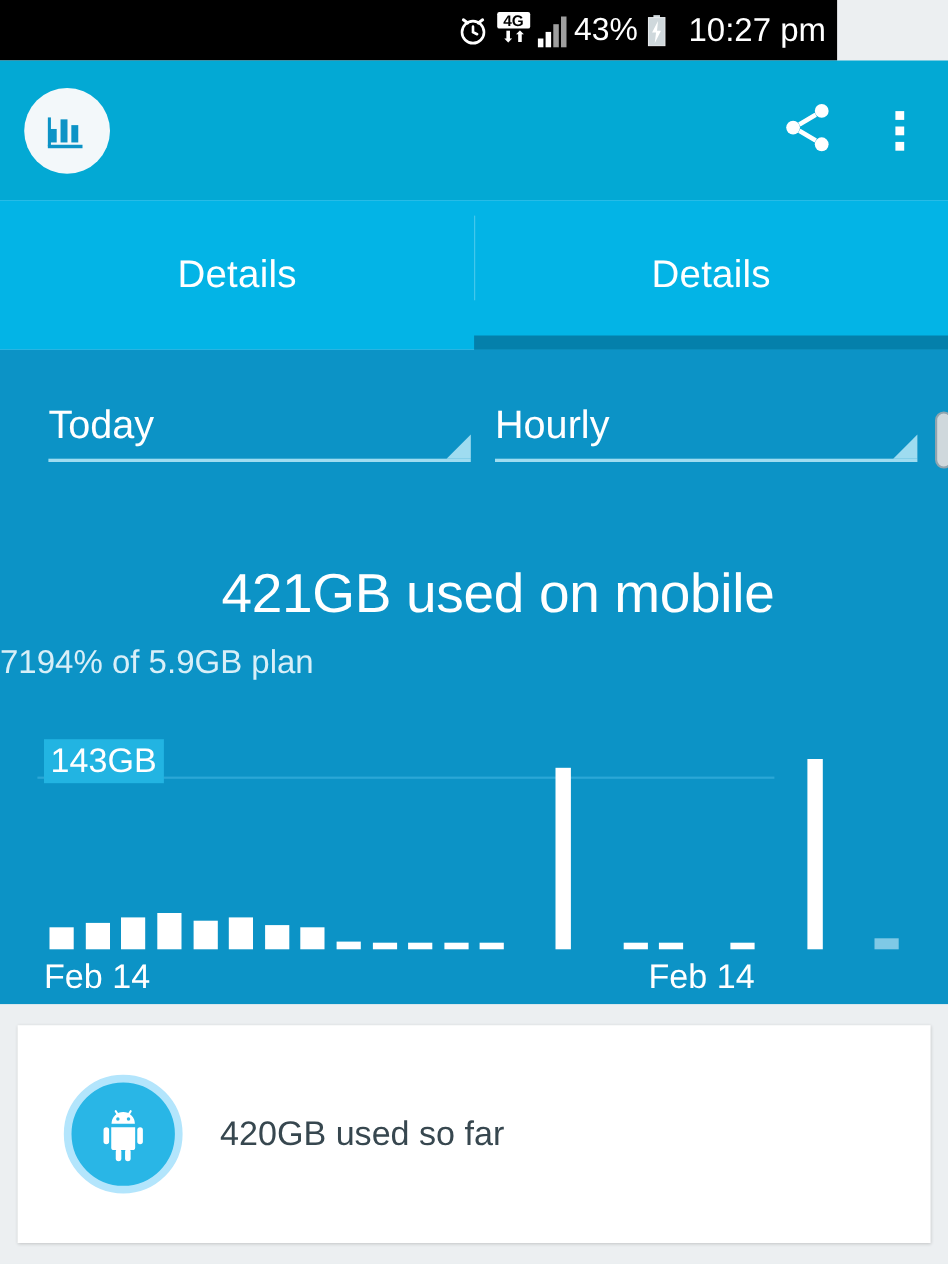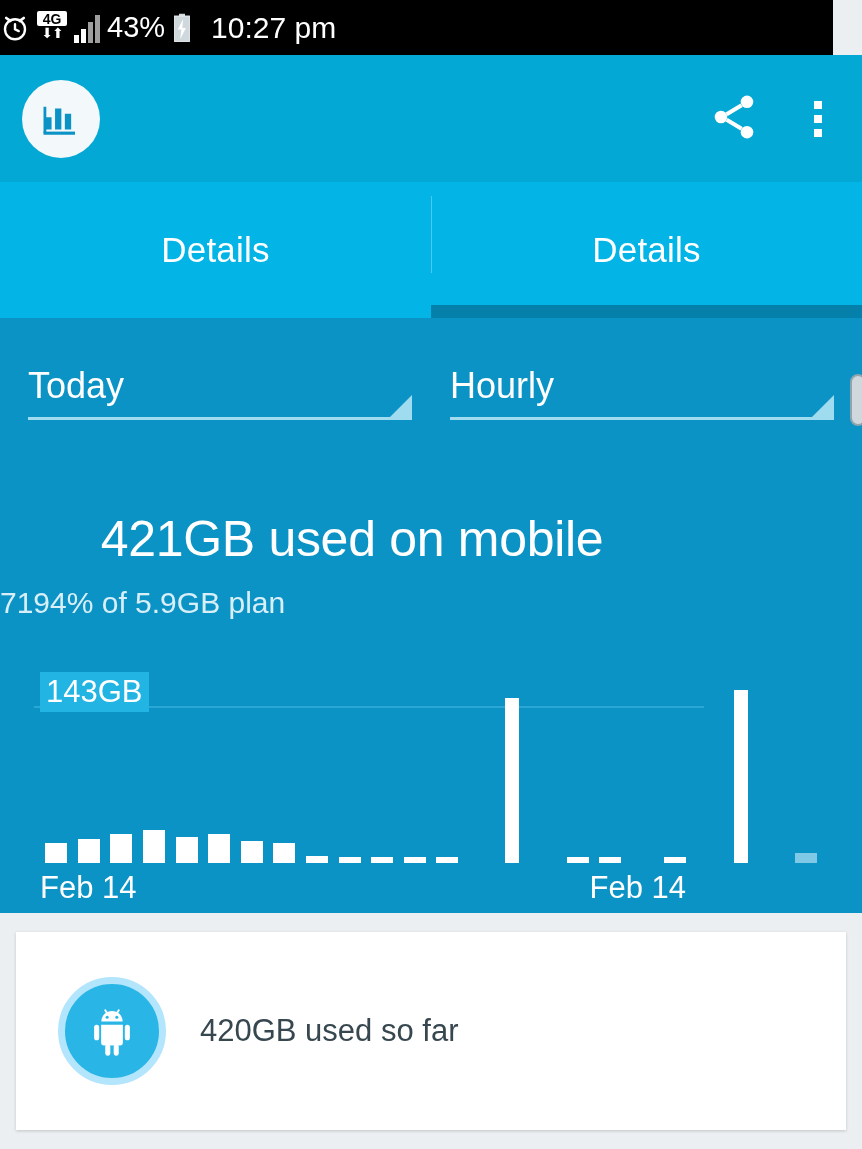--- a/index.html
+++ b/index.html
@@ -6,23 +6,23 @@
   html, body {
     width: 862px; height: 1149px;
     font-family: "Liberation Sans", sans-serif;
     background: #eceff1;
     overflow: hidden;
   }
   #app { position: relative; width: 862px; height: 1149px; }
 
   
   .statusbar {
-    position: absolute; left: 0; top: 0; width: 833px; height: 55px;
+    position: absolute; left: 0; top: 0; width: 761px; height: 55px;
     background: #000; color: #fff;
-    display: flex; align-items: center; justify-content: flex-start;
+    display: flex; align-items: center; justify-content: flex-end;
     padding-right: 10px;
   }
   .sb-group { display: flex; align-items: center; gap: 7px; }
   .sb-text { font-size: 29px; letter-spacing: 0px; font-weight: 400; }
   .sb-time { font-size: 30px; font-weight: 400; margin-left: 12px; }
   .icon-alarm { width: 30px; height: 30px; position: relative; }
   .icon-4g { position: relative; width: 30px; height: 34px; }
   .icon-4g .g4 {
     font-size: 14px; font-weight: bold; background: #fff; color: #000;
     line-height: 14px; padding: 1px 2px 0 2px; display: block; text-align: center;
@@ -73,37 +73,37 @@
   
   .panel {
     position: absolute; left: 0; top: 318px; width: 862px; height: 595px;
     background: #0c93c6;
   }
   .spinner-row { position: absolute; left: 0; top: 40px; width: 862px; height: 62px; }
   .spinner {
     position: absolute; height: 62px;
     border-bottom: 3px solid #9fdcf0;
   }
-  .spinner.left  { left: 28px;  width: 384px; }
+  .spinner.left  { left: 44px;  width: 384px; }
   .spinner.right { left: 450px; width: 384px; }
   .spinner-label {
     color: #ffffff; font-size: 36px; line-height: 56px; font-weight: 400;
   }
   .spinner-caret {
     position: absolute; right: 0; bottom: 0;
     width: 0; height: 0; border-left: 22px solid transparent;
     border-bottom: 22px solid #9fdcf0;
   }
   .scroll-thumb {
     position: absolute; right: -4px; top: 16px; width: 16px; height: 52px;
     background: #cfd8dc; border: 2px solid #90a4ae; border-radius: 8px;
   }
 
   .headline {
-    position: absolute; left: 0; top: 192px; width: 704px; text-align: center;
+    position: absolute; left: 0; top: 192px; width: 704px; text-align: right;
     color: #ffffff; font-size: 50px; font-weight: 400; letter-spacing: -0.3px;
   }
   .subline {
     position: absolute; left: 0; top: 268px; width: 862px; text-align: left;
     color: #d8eff8; font-size: 30px; font-weight: 400;
   }
 
   
   .chart { position: absolute; left: 0; top: 330px; width: 726px; height: 265px; }
   .gridline {

